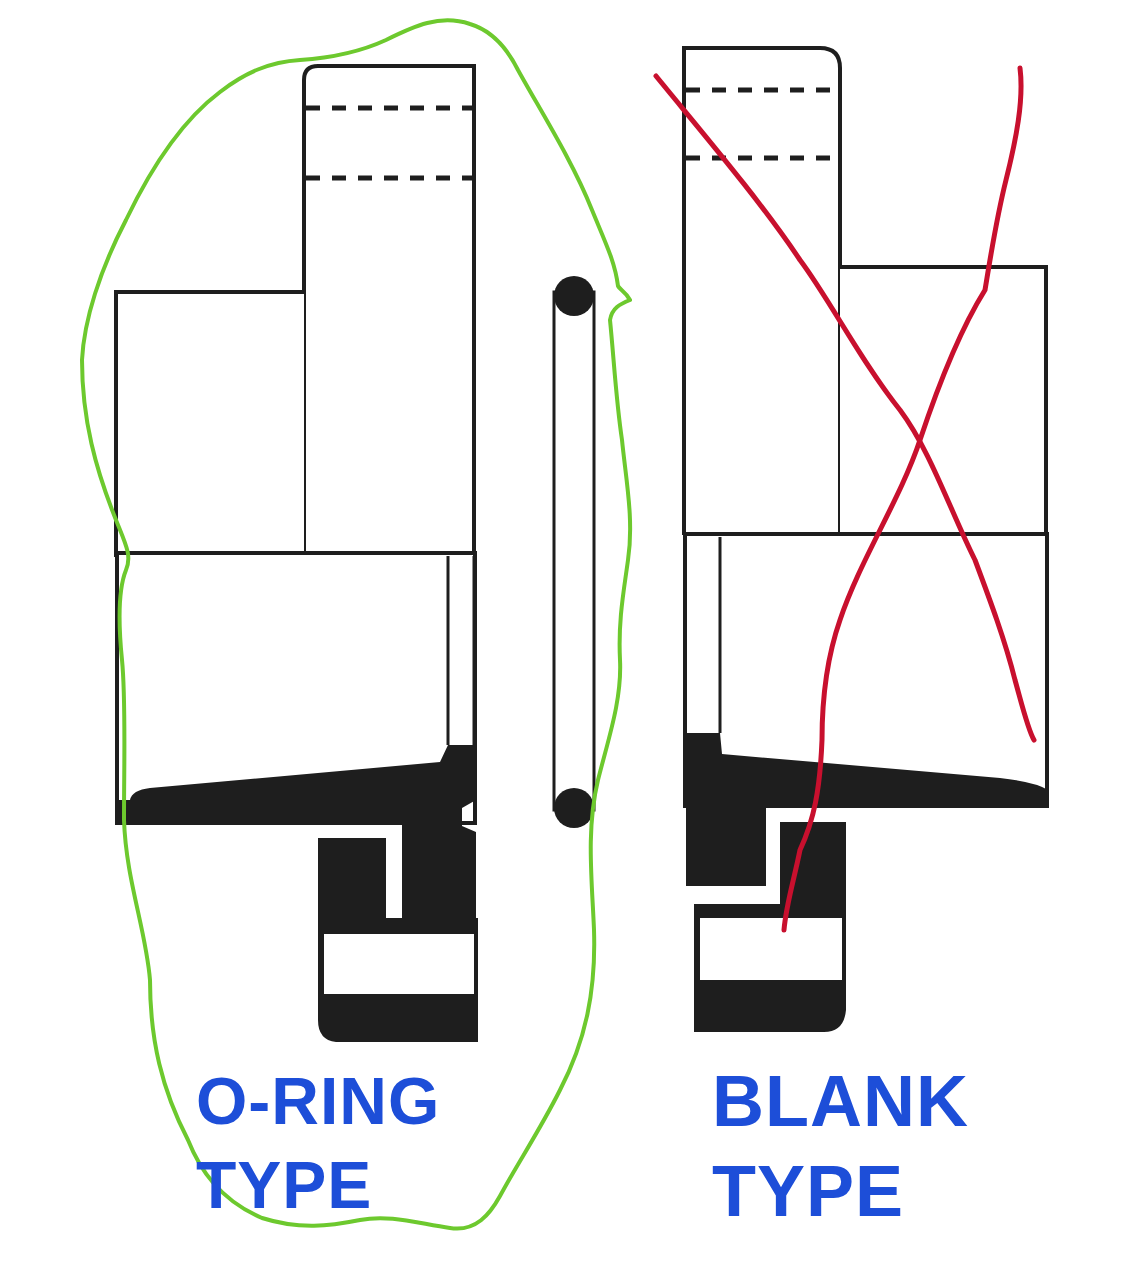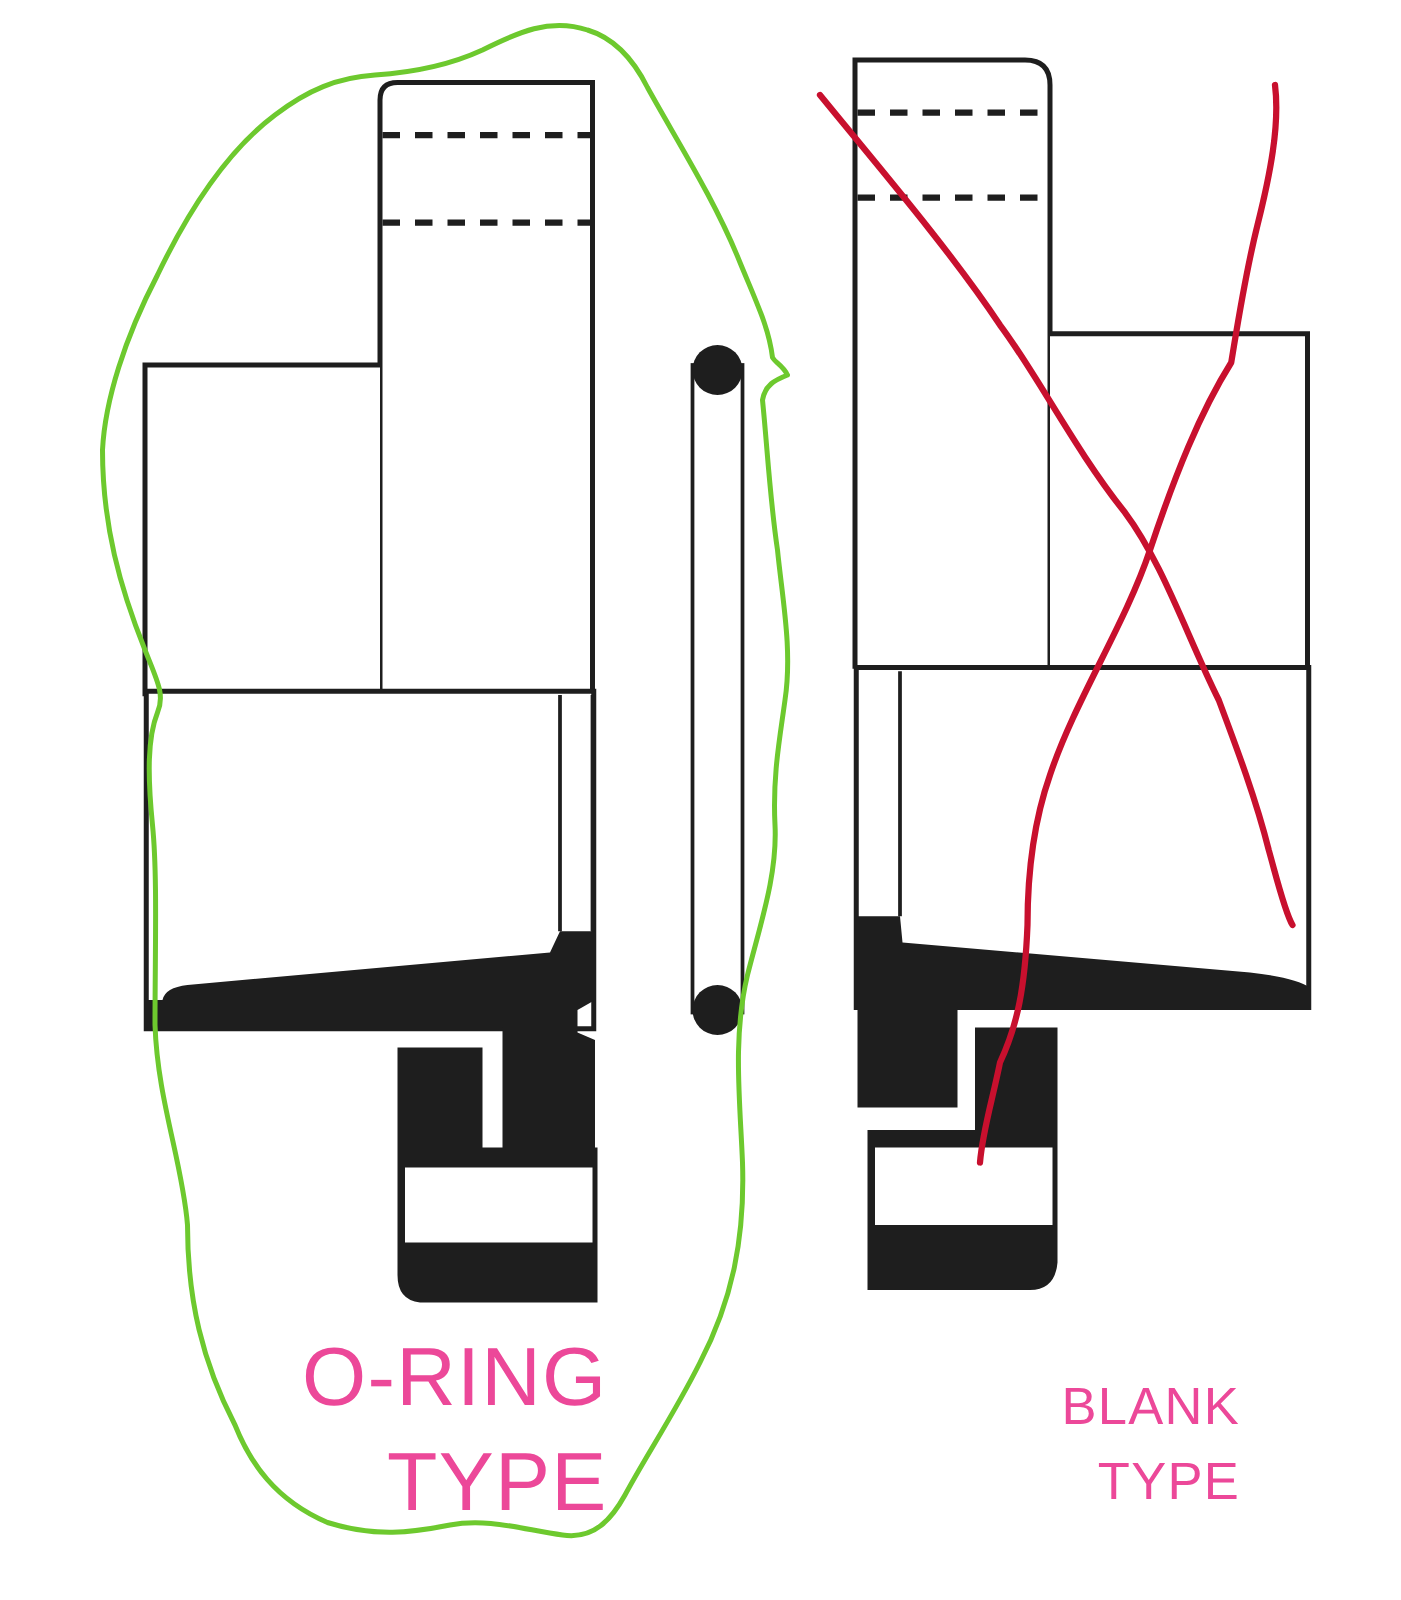--- a/index.html
+++ b/index.html
@@ -1,30 +1,30 @@
 <!DOCTYPE html>
 <html><head>
   <meta charset="utf-8">
   <style>
     html, body { margin: 0; padding: 0; background: #ffffff; }
     body { width: 1121px; height: 1280px; overflow: hidden; position: relative; }
     #stage { position: absolute; left: 0; top: 0; width: 1121px; height: 1280px; }
     .label {
       position: absolute;
       font-family: "Liberation Sans", "DejaVu Sans", sans-serif;
-      font-weight: normal;
-      color: #ec4899;
-      text-align: right;
+      font-weight: bold;
+      color: #1d4ed8;
+      text-align: left;
       line-height: 1;
       letter-spacing: 1px;
     }
     .label span { display: block; }
     #label-oring { left: 196px; top: 1068px; width: 290px; font-size: 66px; }
     #label-oring span + span { margin-top: 18px; }
-    #label-blank { left: 712px; top: 1104px; width: 280px; font-size: 42px; }
+    #label-blank { left: 712px; top: 1065px; width: 280px; font-size: 72px; }
     #label-blank span + span { margin-top: 18px; }
   </style>
 </head>
 <body>
 
 <div id="stage">
   <svg width="1121" height="1280" viewBox="0 0 1121 1280" xmlns="http://www.w3.org/2000/svg">
 
     <g stroke="#1e1e1e" fill="none">
 

